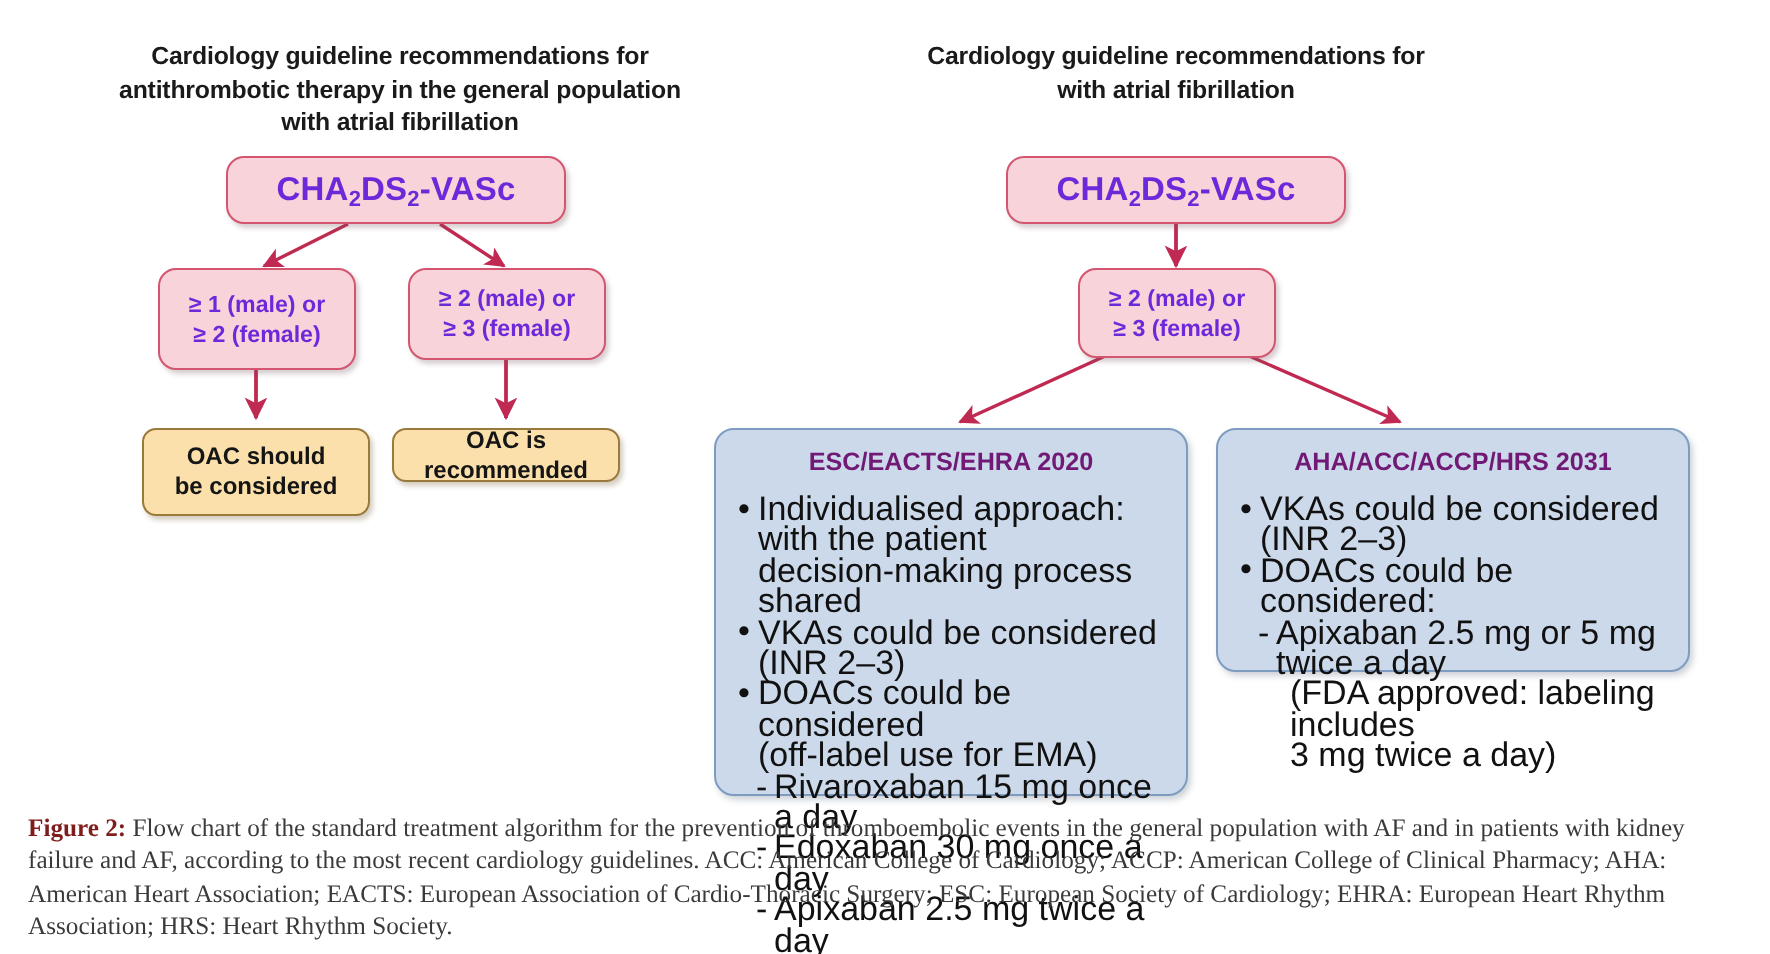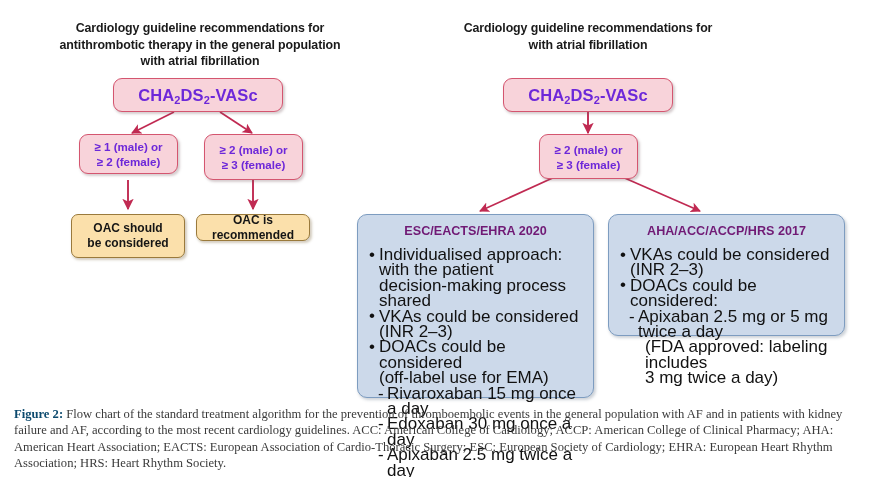--- a/index.html
+++ b/index.html
@@ -152,21 +152,21 @@
     top: 406px;
     width: 858px;
     font-family: "Liberation Serif", serif;
     font-size: 12.6px;
     line-height: 16.4px;
     color: #3a3a3a;
     text-align: left;
   }
   #caption .fig-label {
     font-weight: bold;
-    color: #0c4a6e;
+    color: #7f1d1d;
   }
 </style>
 </head>
 <body>
 
 <div id="figure-root">
 
   <svg id="connectors" viewBox="0 0 885 477" width="885" height="477" xmlns="http://www.w3.org/2000/svg">
     <defs>
       <marker id="ah" markerWidth="7" markerHeight="7" refX="5.4" refY="3" orient="auto" markerUnits="strokeWidth">
@@ -194,21 +194,21 @@
     <div>antithrombotic therapy in the general population</div>
     <div>with atrial fibrillation</div>
   </div>
 
   <div class="node node-pink score-title" style="left: 113px; top: 78px; width: 170px; height: 34px;">
     <span>
       <span>CHA</span><sub>2</sub><span>DS</span><sub>2</sub><span>-VASc</span>
     </span>
   </div>
 
-  <div class="node node-pink crit-text" style="left: 79px; top: 134px; width: 99px; height: 40px;">
+  <div class="node node-pink crit-text" style="left: 79px; top: 134px; width: 99px; height: 51px;">
     <div>
       <div>≥ 1 (male) or</div>
       <div>≥ 2 (female)</div>
     </div>
   </div>
 
   <div class="node node-pink crit-text" style="left: 204px; top: 134px; width: 99px; height: 46px;">
     <div>
       <div>≥ 2 (male) or</div>
       <div>≥ 3 (female)</div>
@@ -256,21 +256,21 @@
       <li class="gl-bullet">VKAs could be considered (INR 2–3)</li>
       <li class="gl-bullet">DOACs could be considered</li>
       <li class="gl-cont">(off-label use for EMA)</li>
       <li class="gl-dash">Rivaroxaban 15 mg once a day</li>
       <li class="gl-dash">Edoxaban 30 mg once a day</li>
       <li class="gl-dash">Apixaban 2.5 mg twice a day</li>
     </ul>
   </div>
 
   <div class="node node-blue" style="left: 608px; top: 214px; width: 237px; height: 122px; padding: 9px 11px 0 11px;">
-    <div class="gl-head">AHA/ACC/ACCP/HRS 2017</div>
+    <div class="gl-head">AHA/ACC/ACCP/HRS 2031</div>
     <ul class="gl-list" style="margin-top: 8px;">
       <li class="gl-bullet">VKAs could be considered (INR 2–3)</li>
       <li class="gl-bullet">DOACs could be considered:</li>
       <li class="gl-dash">Apixaban 2.5 mg or 5 mg twice a day</li>
       <li class="gl-dash-cont">(FDA approved: labeling includes</li>
       <li class="gl-dash-cont">3 mg twice a day)</li>
     </ul>
   </div>
 
   <div id="caption">

